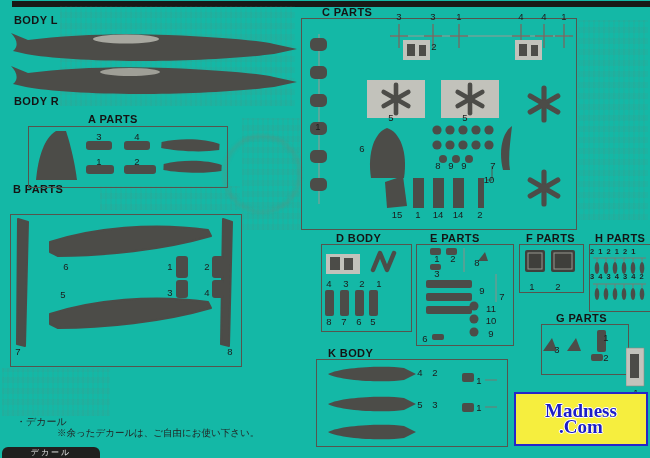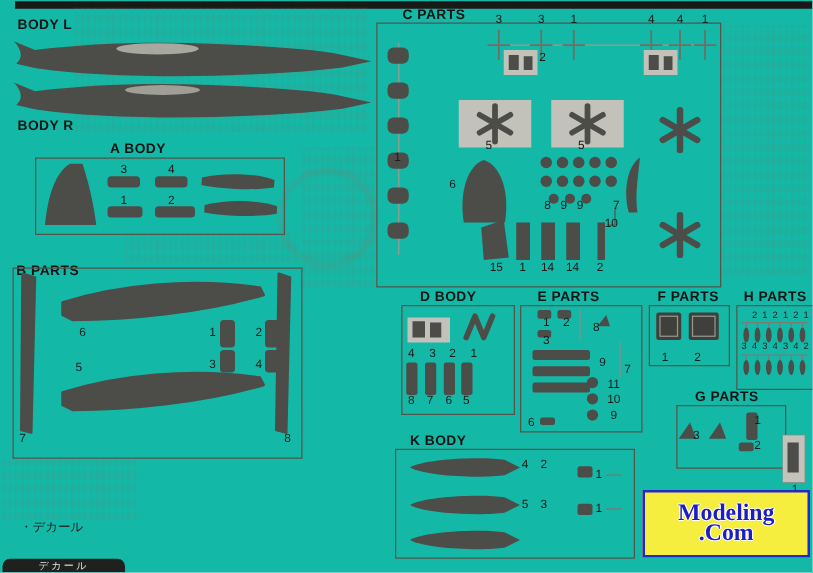--- a/index.html
+++ b/index.html
@@ -7,21 +7,21 @@
     position:relative;width:650px;height:458px;overflow:hidden;
     background:#14b8a6;
     font-family:"Liberation Sans",sans-serif;
   }
   .topbar{position:absolute;left:12px;top:1px;width:638px;height:6px;background:#191917;}
   .plabel{position:absolute;font-weight:bold;font-size:11px;color:#141414;letter-spacing:.4px;white-space:nowrap;}
   .pbox{position:absolute;border:1px solid #55554e;}
   .psvg{position:absolute;}
   .pnum{position:absolute;font-size:9.5px;color:#1c1c1c;transform:translate(-50%,-50%);white-space:nowrap;}
   #numbers-layer{position:absolute;left:0;top:0;width:650px;height:458px;pointer-events:none;}
-  .hrow{position:absolute;width:58px;text-align:right;font-size:7.5px;color:#222;letter-spacing:1px;white-space:nowrap;}
+  .hrow{position:absolute;width:58px;text-align:left;font-size:7.5px;color:#222;letter-spacing:1px;white-space:nowrap;font-weight:bold;}
   .bleed{
     position:absolute;filter:blur(.6px);opacity:.85;
     background:
       repeating-linear-gradient(90deg, rgba(110,124,108,.11) 0 2px, rgba(0,0,0,0) 2px 5px),
       repeating-linear-gradient(0deg, rgba(110,124,108,.09) 0 6px, rgba(0,0,0,0) 6px 11px);
   }
   .stamp{
     position:absolute;border:3px solid rgba(120,130,115,.22);border-radius:50%;
     box-shadow:inset 0 0 0 2px rgba(120,130,115,.14);filter:blur(1px);
   }
@@ -49,22 +49,22 @@
 
   <div class="bleed" style="left:60px;top:6px;width:235px;height:100px"></div>
   <div class="bleed" style="left:242px;top:118px;width:58px;height:112px"></div>
   <div class="bleed" style="left:578px;top:20px;width:70px;height:200px"></div>
   <div class="bleed" style="left:2px;top:368px;width:108px;height:48px"></div>
   <div class="bleed" style="left:100px;top:186px;width:140px;height:24px"></div>
   <div class="stamp" style="left:222px;top:134px;width:74px;height:74px"></div>
 
   <span class="plabel" style="left:14px;top:14px">BODY L</span>
   <span class="plabel" style="left:14px;top:95px">BODY R</span>
-  <span class="plabel" style="left:88px;top:113px">A BODY</span>
-  <span class="plabel" style="left:13px;top:211px">B PARTS</span>
+  <span class="plabel" style="left:88px;top:113px">A PARTS</span>
+  <span class="plabel" style="left:13px;top:183px">B PARTS</span>
   <span class="plabel" style="left:322px;top:6px">C PARTS</span>
   <span class="plabel" style="left:336px;top:232px">D BODY</span>
   <span class="plabel" style="left:430px;top:232px">E PARTS</span>
   <span class="plabel" style="left:526px;top:232px">F PARTS</span>
   <span class="plabel" style="left:595px;top:232px">H PARTS</span>
   <span class="plabel" style="left:556px;top:312px">G PARTS</span>
   <span class="plabel" style="left:328px;top:347px">K BODY</span>
 
   <div class="pbox" style="left:28px;top:126px;width:198px;height:60px"></div>
   <div class="pbox" style="left:10px;top:214px;width:230px;height:151px"></div>
@@ -369,22 +369,23 @@
       <span class="pnum" style="left: 636px; top: 404px;">6</span>
       <span class="pnum" style="left: 420px; top: 372px;">4</span>
       <span class="pnum" style="left: 435px; top: 372px;">2</span>
       <span class="pnum" style="left: 479px; top: 380px;">1</span>
       <span class="pnum" style="left: 420px; top: 404px;">5</span>
       <span class="pnum" style="left: 435px; top: 404px;">3</span>
       <span class="pnum" style="left: 479px; top: 407px;">1</span>
     </div>
 
   <span class="decal-bullet">・デカール</span>
+  <span class="decal-note">※余ったデカールは、ご自由にお使い下さい。</span>
   <div class="section-bar">
     <span>デカール</span>
   </div>
 
   <div class="watermark">
-    <div>Modeling</div>
+    <div>Madness</div>
     <div>.Com</div>
   </div>
 
 </div>
 
 </body></html>

